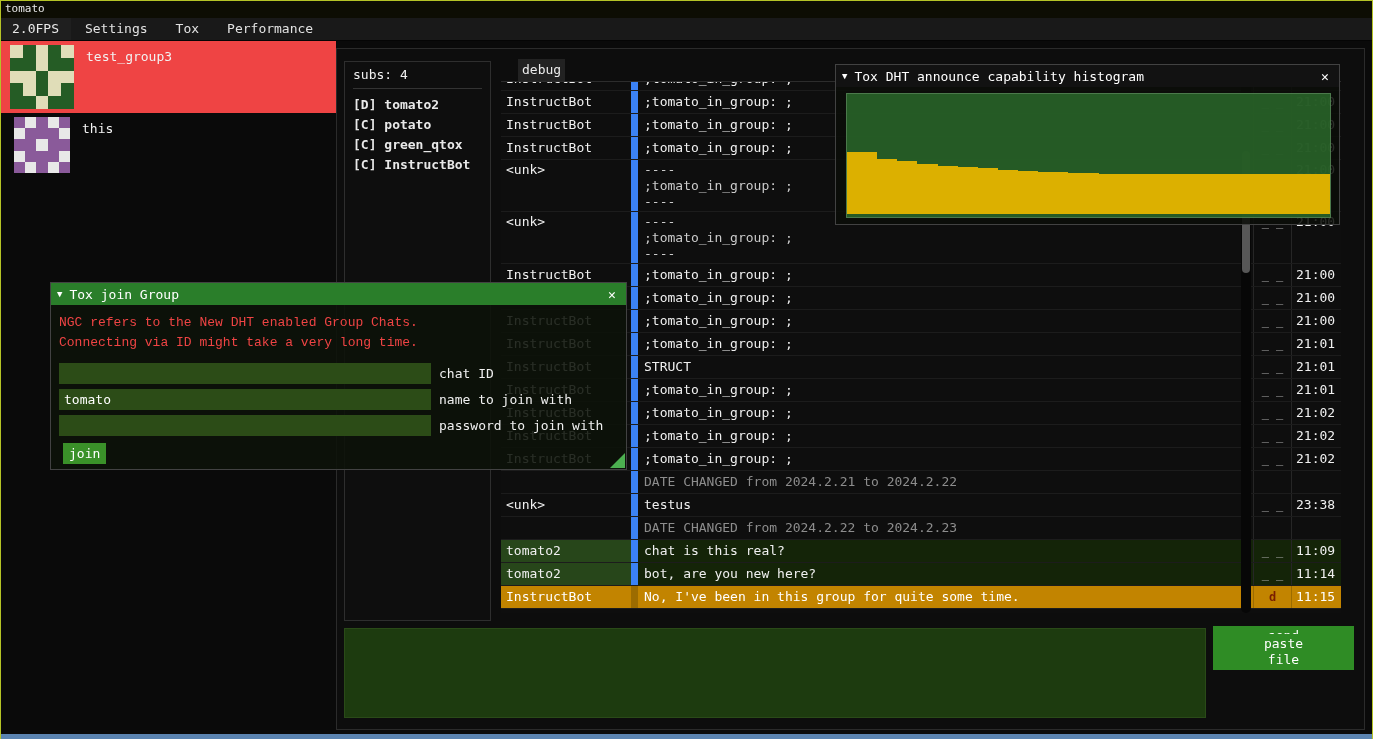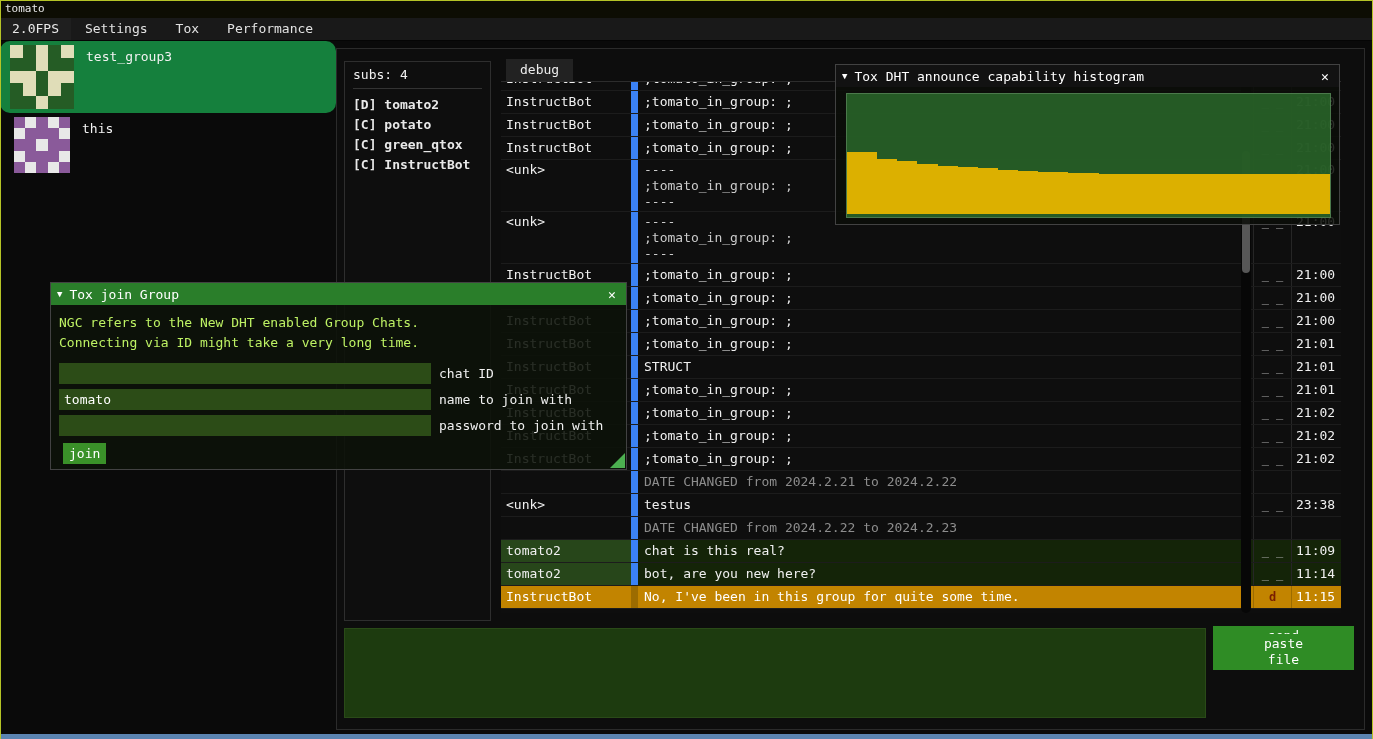--- a/index.html
+++ b/index.html
@@ -19,33 +19,33 @@
 
   
   .titlebar { position:absolute; left:0; top:0; width:1373px; height:18px; background:#0d0d03; color:#e8e8e8; font-size:11px; line-height:17px; padding-left:5px; }
   .menubar { position:absolute; left:0; top:18px; width:1373px; height:23px; background:#191919; display:flex; align-items:stretch; border-bottom:1px solid #050505; }
   .menu-fps { padding:3px 12px; background:#1f1f1f; color:#e8e8e8; }
   .menu-item { padding:3px 14px; color:#e2e2e2; cursor:default; }
 
   
   .group-list { position:absolute; left:0; top:41px; width:336px; height:690px; }
   .group-row { position:relative; display:flex; align-items:flex-start; padding:4px 0 4px 10px; min-height:68px; }
-  .group-row.selected { background:#15803d;border-radius:10px; }
+  .group-row.selected { background:#ef4444; }
   .avatar { display:grid; grid-template-columns:repeat(5,1fr); grid-template-rows:repeat(5,1fr); }
   .avatar-lg { width:64px; height:64px; }
   .avatar-sm { width:56px; height:56px; margin-left:4px; }
   .group-name { margin-left:12px; padding-top:4px; color:#f2f2f2; }
 
   
   .main-window { position:absolute; left:336px; top:48px; width:1029px; height:682px; background:#0d0d0d; border:1px solid #2b2b2b; }
   .subs-panel { position:absolute; left:7px; top:12px; width:147px; height:560px; background:#0e0e0e; border:1px solid #2e2e2e; padding:5px 8px; }
   .subs-header { color:#f0f0f0; padding-bottom:6px; border-bottom:1px solid #333; margin-bottom:6px; }
   .member { line-height:20px; color:#e8e8e8; white-space:pre;font-weight:bold; }
 
-  .chat-tab { position:absolute; left:169px; top:10px; height:22px; padding:3px 14px; background:#222222; color:#ececec; }
+  .chat-tab { position:absolute; left:181px; top:10px; height:22px; padding:3px 4px; background:#222222; color:#ececec; }
   .tab-underline { position:absolute; left:164px; top:32px; width:840px; height:1px; background:#2c2c2c; }
 
   .chat-clip { position:absolute; left:164px; top:33px; width:840px; height:531px; overflow:hidden; background:#0e0e0e; }
   .chat-inner { margin-top:-14px; }
   .crow { display:grid; grid-template-columns:137px 616px 38px 49px; border-bottom:1px solid #1c1c1c; height:23px; line-height:22px; }
   .crow.multi { height:52px; line-height:16px; }
   .crow.multi .cell { padding-top:2px; }
   .cell { overflow:hidden; white-space:pre; }
   .cell.name { padding-left:5px; border-right:7px solid #3b82f6; color:#f0f0f0; }
   .cell.msg  { padding-left:6px; border-right:1px solid #262626; color:#f0f0f0; }
@@ -72,21 +72,21 @@
   .win { position:absolute; border:1px solid #424242; }
   .win-title { height:22px; display:flex; align-items:center; padding:0 6px; color:#fff; }
   .win-title.green { background:#2a7e2a; }
   .win-title.dark { background:#121212; }
   .collapse { font-size:9px; margin-right:7px; }
   .wtitle { flex:1; }
   .close { width:16px; text-align:center; font-size:13px; cursor:default; }
 
   .join-win { left:50px; top:282px; width:577px; height:188px; background:rgba(13,18,9,0.88); z-index:40; }
   .join-body { padding:8px; }
-  .info { color:#bef264; line-height:20px; white-space:pre; }
+  .info { color:#ef4444; line-height:20px; white-space:pre;font-family:Liberation Mono, monospace; }
   .frow { display:flex; align-items:center; margin-top:5px; }
   .frow.first { margin-top:10px; }
   .field { width:372px; height:21px; background:#2c4c17; color:#fff; padding:0 5px; line-height:21px; }
   .flabel { margin-left:8px; color:#f0f0f0; }
   .join-btn { display:inline-block; margin-top:7px; margin-left:4px; height:21px; line-height:21px; padding:0 6px; background:#3a9129; color:#fff; cursor:default; }
   .grip { position:absolute; right:1px; bottom:1px; width:0; height:0; border-left:15px solid transparent; border-bottom:15px solid #4caf50; }
 
   .hist-win { left:835px; top:64px; width:505px; height:161px; background:rgba(10,13,8,0.86); z-index:30; }
   .plot { position:absolute; left:10px; top:28px; width:485px; height:125px; background:rgba(42,105,42,0.85); border:1px solid rgba(190,215,190,0.25); display:flex; align-items:flex-end; padding-bottom:3px; overflow:hidden; }
   .hbar { flex:1; }

